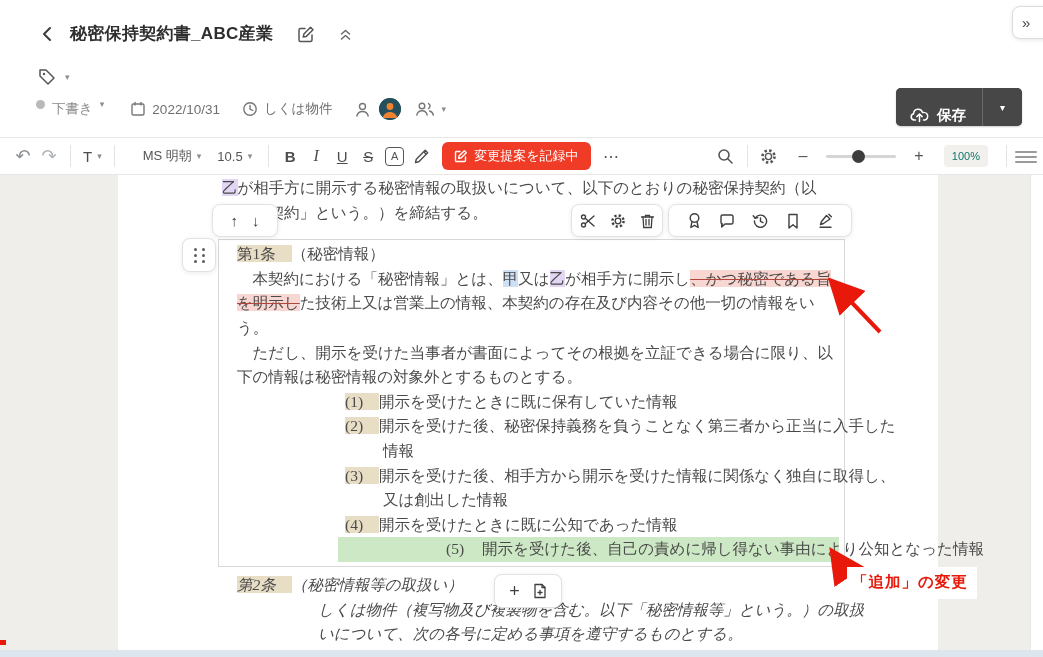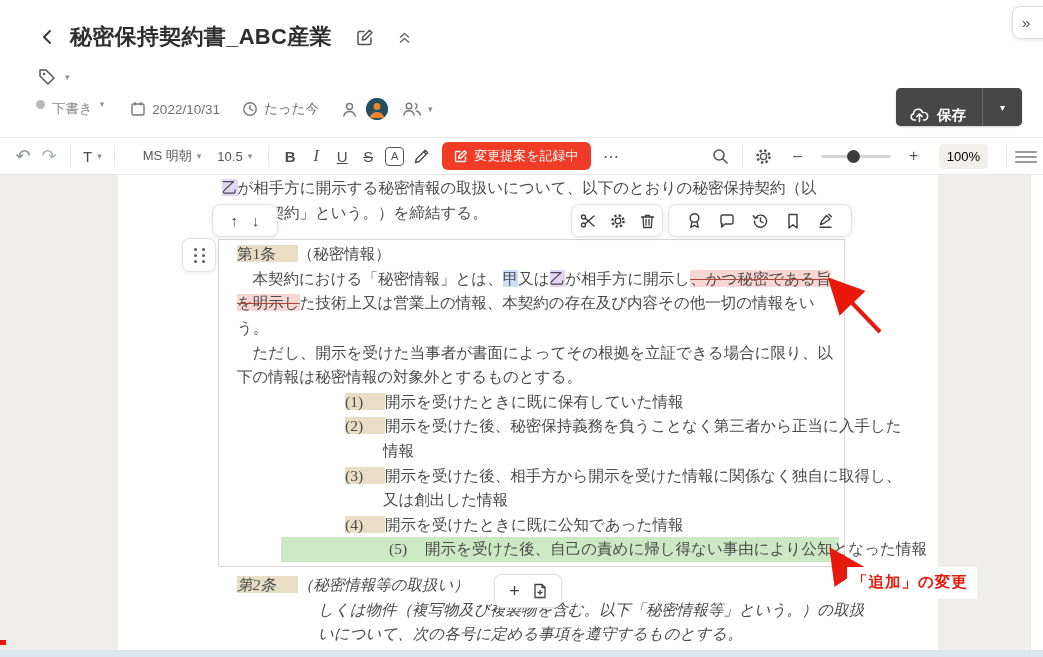--- a/index.html
+++ b/index.html
@@ -4,21 +4,21 @@
 <style>
   * { margin:0; padding:0; box-sizing:border-box; }
   html,body { background:#fff; }
   body { font-family:"Liberation Sans","DejaVu Sans",sans-serif; }
   .app { position:relative; width:1043px; height:657px; overflow:hidden; background:#fff; }
 
   
   .header { position:absolute; left:0; top:0; width:1043px; height:137px; background:#fff; }
   .row1 { position:absolute; left:38px; top:22px; display:flex; align-items:center; gap:14px; }
   .back-btn { background:none; border:none; cursor:pointer; display:flex; align-items:center; padding:2px; }
-  .doc-title { font-size:22px; font-weight:bold; color:#2e2e2e; letter-spacing:.3px; }
+  .doc-title { font-size:17px; font-weight:bold; color:#2e2e2e; letter-spacing:.3px; }
   .icon-btn { background:none; border:none; cursor:pointer; display:flex; align-items:center; justify-content:center; padding:2px; color:#555; }
   .expand-btn { position:absolute; left:1012px; top:6px; width:44px; height:33px; background:#fff; border:1px solid #ddd; border-radius:8px; box-shadow:0 1px 4px rgba(0,0,0,.10); font-size:15px; color:#444; cursor:pointer; text-align:left; padding-left:9px; }
   .row2 { position:absolute; left:36px; top:66px; display:flex; align-items:center; gap:7px; }
   .row3 { position:absolute; left:36px; top:98px; display:flex; align-items:center; }
   .caret { font-size:9px; color:#8d8d8d; line-height:1; }
   .status-dot { width:9px; height:9px; border-radius:50%; background:#b9b9b9; display:inline-block; }
   .status-group { display:flex; align-items:flex-start; gap:7px; cursor:pointer; }
   .status-label { font-size:13.5px; color:#8a8a8a; }
   .meta-group { display:flex; align-items:center; gap:6px; margin-left:26px; color:#6f6f6f; font-size:13.5px; }
   .avatar { width:22px; height:22px; border-radius:50%; background:#244f5c; display:flex; align-items:center; justify-content:center; overflow:hidden; }
@@ -37,43 +37,43 @@
   .tb-i { font-family:"Liberation Serif","DejaVu Serif",serif; font-style:italic; font-size:16px; }
   .tb-u { text-decoration:underline; }
   .tb-s { text-decoration:line-through; }
   .abox { width:19px; height:19px; border:1.5px solid #555; border-radius:4px; font-size:11px; display:flex; align-items:center; justify-content:center; color:#555; }
   .record-btn { display:flex; align-items:center; gap:6px; height:28px; padding:0 12px; margin:0 8px; background:#f03b26; color:#fff; border:none; border-radius:6px; font-size:13px; cursor:pointer; white-space:nowrap; }
   .tb-more { font-size:16px; letter-spacing:1px; color:#555; }
   .tb-right { margin-left:auto; display:flex; align-items:center; }
   .zoom-minus,.zoom-plus { font-size:16px; color:#555; }
   .slider { position:relative; width:70px; height:3px; background:#d5d5d5; border-radius:2px; margin:0 10px; cursor:pointer; }
   .slider .knob { position:absolute; left:26px; top:-5px; width:13px; height:13px; border-radius:50%; background:#3d3d3d; }
-  .zoom-badge { background:#f2f0ed; border-radius:4px; padding:5px 8px; font-size:13px; color:#000000; margin:0 10px 0 12px; }
+  .zoom-badge { background:#f2f0ed; border-radius:4px; padding:5px 8px; font-size:11px; color:#0f766e; margin:0 10px 0 12px; }
   .rail-toggle { width:22px; display:flex; flex-direction:column; gap:3px; padding-top:1px; cursor:pointer; }
   .rail-toggle i { display:block; height:2px; background:#9a9a9a; border-radius:1px; }
 
   
   .content { position:absolute; left:0; top:175px; width:1043px; height:475px; background:#f0eeea; }
   .page { position:absolute; left:118px; top:0; width:820px; height:475px; background:#fff; padding-top:1px; }
   .right-rail { position:absolute; right:0; top:0; width:13px; height:475px; background:#fff; border-left:1px solid #e8e8e8; }
 
   
   .doc { font-family:"Liberation Serif","DejaVu Serif",serif; font-size:15.5px; line-height:24.6px; color:#4a4a4a; }
   .line { white-space:nowrap; }
   .sec-intro .line { padding-left:104px; }
   .clause-box { margin:14px 0 6px 100px; width:627px; border:1px solid #d8d8d8; background:#fff; padding:2px 5px 4px 18px; }
   .clause-box .line.item { padding-left:108px; }
   .clause-box .line.item-cont { padding-left:146px; }
   .num { padding-right:15px; }
   .hl-tan { background:#e8dec6; }
-  .hl-tan.num,.hl-tan { padding-right:22px; }
+  .hl-tan.num,.hl-tan { padding-right:16px; }
   .hl-blue { background:#cfe0f5; }
   .hl-purple { background:#e3d6f5; }
   .hl-del { background:#f8d7d2; text-decoration:line-through; text-decoration-color:#b0473c; }
-  .line.added { margin-left:44px; padding-left:7px; background:#cce8c4; }
+  .line.added { margin-left:101px; padding-left:7px; background:#cce8c4; }
   .line.added .num { padding-right:18px; }
   .sec-after .line { padding-left:119px;font-style:italic; }
   .sec-after .line.c2-item { padding-left:160px; }
   .sec-after .line.c2-item .num { padding-right:10px; background:#e8dec6; }
   .sec-after .line.c2-cont { padding-left:200px; }
 
   
   .float-box { position:absolute; background:#fff; border:1px solid #e2e2e2; border-radius:8px; box-shadow:0 1px 5px rgba(0,0,0,.08); display:flex; align-items:center; justify-content:center; gap:14px; }
   .float-box button { background:none; border:none; cursor:pointer; color:#3f3f3f; font-size:15px; display:flex; align-items:center; padding:0; }
   .move-box { left:212px; top:29px; width:66px; height:33px; }
@@ -147,21 +147,21 @@
             <line x1="5" y1="1.5" x2="5" y2="4"></line>
             <line x1="11" y1="1.5" x2="11" y2="4"></line>
           </svg>
         <span>2022/10/31</span>
       </div>
       <div class="meta-group" style="margin-left:22px;">
         <svg width="16" height="16" viewBox="0 0 16 16" fill="none" stroke="#777" stroke-width="1.4" stroke-linecap="round">
             <circle cx="8" cy="8" r="6.2"></circle>
             <polyline points="8,4.5 8,8 10.8,9.5"></polyline>
           </svg>
-        <span>たった今</span>
+        <span>しくは物件</span>
       </div>
       <div class="meta-group" style="margin-left:22px; gap:8px;">
         <svg width="17" height="17" viewBox="0 0 17 17" fill="none" stroke="#777" stroke-width="1.4" stroke-linecap="round">
             <circle cx="8.5" cy="5.5" r="3"></circle>
             <path d="M2.8 15c.8-3 3-4.5 5.7-4.5s4.9 1.5 5.7 4.5"></path>
           </svg>
         <span class="avatar">
           <svg width="22" height="22" viewBox="0 0 22 22">
               <circle cx="11" cy="11" r="11" fill="#244f5c"></circle>
               <circle cx="11" cy="8.5" r="3.4" fill="#ef8332"></circle>

